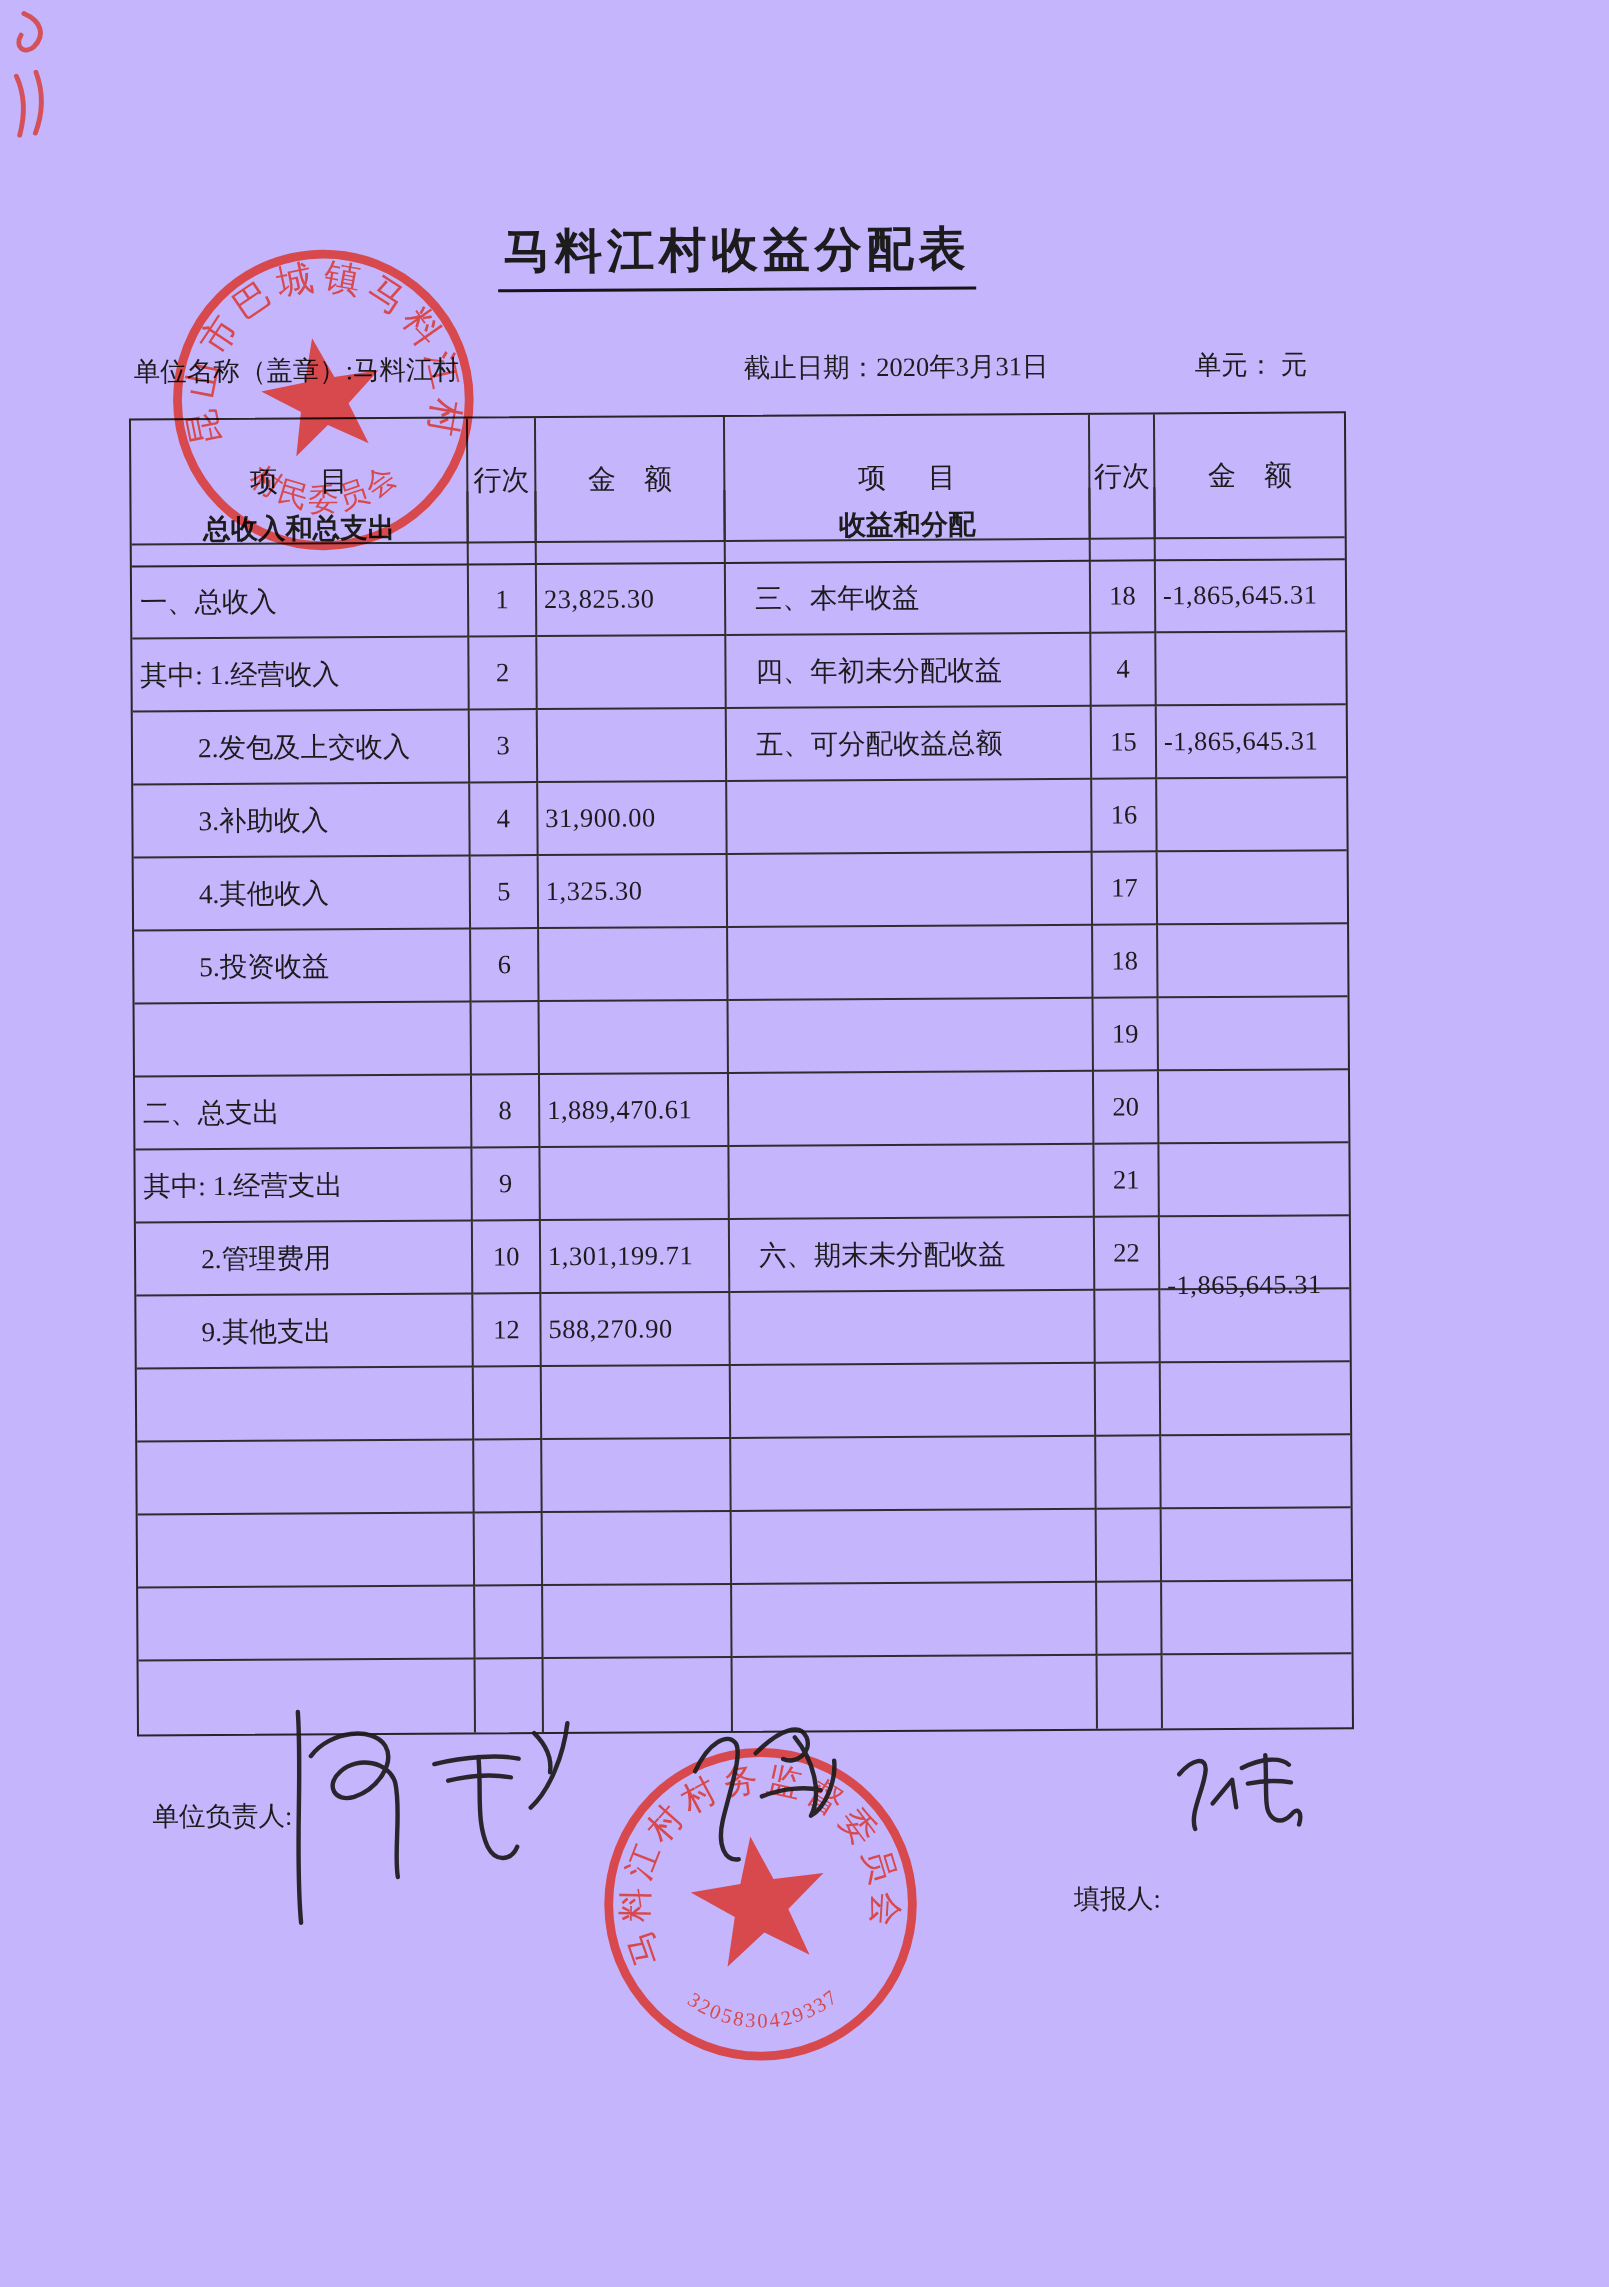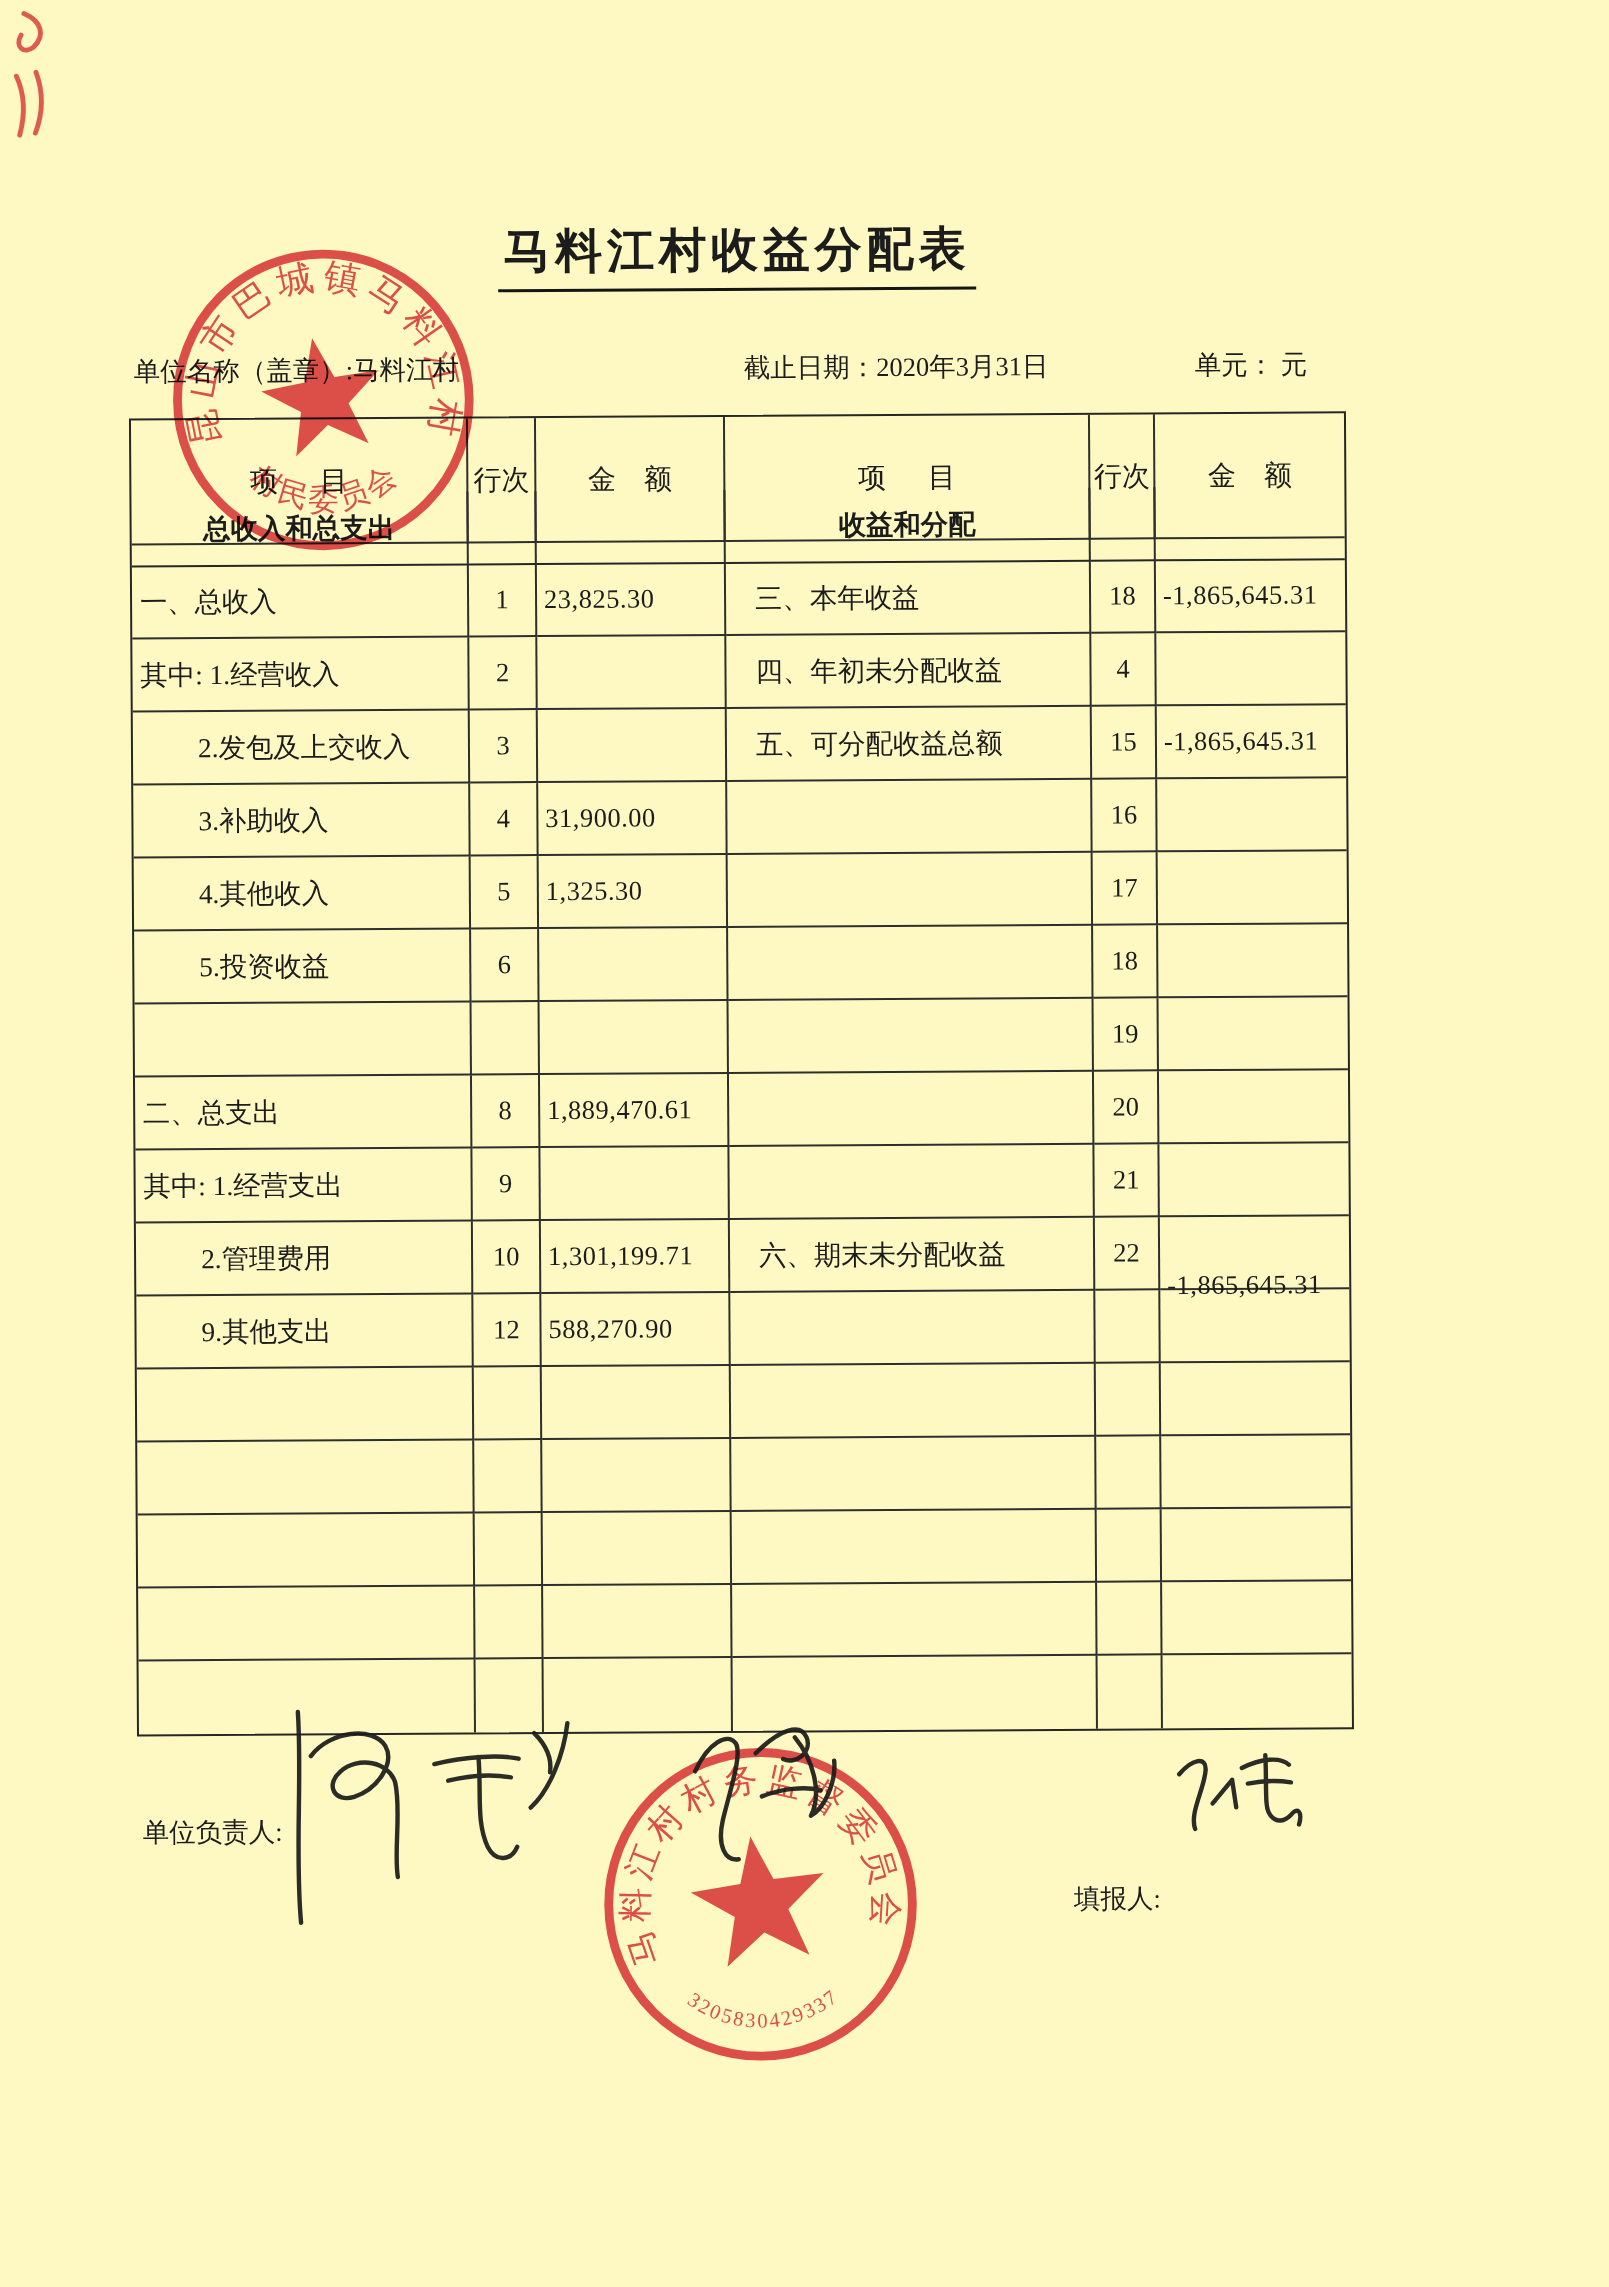--- a/index.html
+++ b/index.html
@@ -1,19 +1,19 @@
 <!DOCTYPE html>
 <html><head>
 <meta charset="utf-8">
 <style>
   html,body{margin:0;padding:0;background:#e8e8e6;}
   .page{
     position:relative;
     width:1609px;height:2288px;
-    background:#fef9c3;
+    background:#c4b5fd;
     overflow:hidden;
     font-family:"Liberation Serif","DejaVu Serif",serif;
     color:#1c1c1c;
   }
   .skew{position:absolute;left:0;top:0;width:100%;height:100%;
     transform:rotate(-0.35deg);transform-origin:55% 40%;}
   .doc-title{
     position:absolute;left:135px;top:218px;width:1212px;
     text-align:center;
   }
@@ -47,21 +47,21 @@
   .cell.lastrow{border-bottom:none;}
   .cell.hd{height:125px;justify-content:center;padding:0;font-size:28px;}
   .cell.sec{height:74px;border-bottom:2.9px solid #262626;font-weight:bold;justify-content:center;padding:0;}
   .cell.c-line{justify-content:center;padding:0;font-size:26.5px;}
   .cell.c-amt{font-size:26.5px;letter-spacing:0.5px;padding-left:6.9px;}
   .cell.c-item2{padding-left:29px;}
   .cell.indent{padding-left:65px;}
   .cell.amt-low{align-items:flex-end;}
   .cell.amt-low span{transform:translateY(12.7px);display:inline-block;}
   .footer-label{position:absolute;font-size:26.5px;white-space:pre;}
-  #footer-preparer{left:137px;top:1794px;margin-top:16px;}
+  #footer-preparer{left:147px;top:1794px;}
   #footer-filler{left:1068px;top:1882px;}
   .stamp{position:absolute;mix-blend-mode:multiply;opacity:0.92;pointer-events:none;}
   #stamp-top{left:165px;top:235px;width:323px;height:323px;}
   #stamp-bottom{left:588px;top:1737px;width:333px;height:333px;}
   #ink-layer,#redmarks-layer{position:absolute;left:0;top:0;width:1609px;height:2288px;pointer-events:none;}
   svg text{font-family:"Liberation Serif","DejaVu Serif",serif;}
 </style>
 </head>
 <body>
 

